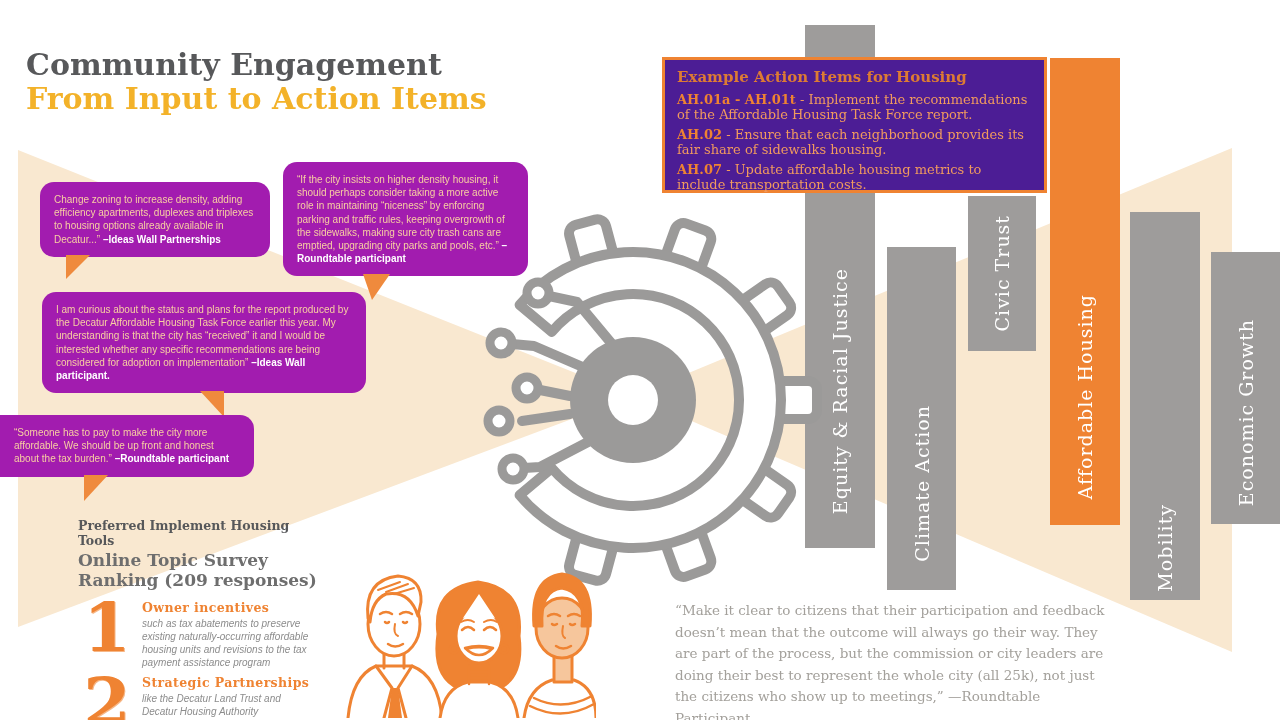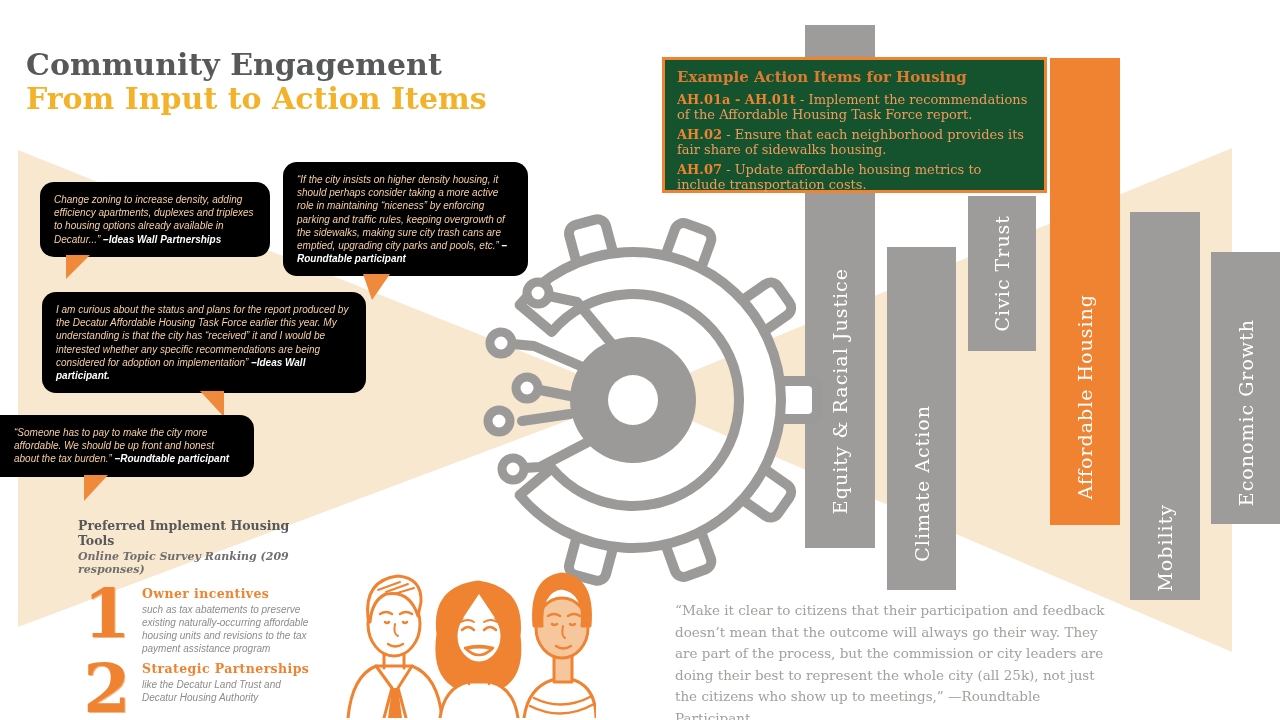--- a/index.html
+++ b/index.html
@@ -24,46 +24,46 @@
   .bar-gray{background:#9e9c9b;}
   .bar-orange{background:#ef8332;}
   #bar-equity   {left:805px;top:25px; width:70px;height:523px;padding-bottom:34px;box-sizing:border-box;}
   #bar-climate  {left:887px;top:247px;width:69px;height:343px;padding-bottom:28px;box-sizing:border-box;}
   #bar-civic    {left:968px;top:196px;width:68px;height:155px;padding-bottom:20px;box-sizing:border-box;}
   #bar-housing  {left:1050px;top:58px;width:70px;height:467px;padding-bottom:26px;box-sizing:border-box;z-index:3;}
   #bar-mobility {left:1130px;top:212px;width:70px;height:388px;padding-bottom:8px;box-sizing:border-box;}
   #bar-economic {left:1211px;top:252px;width:69px;height:272px;padding-bottom:18px;box-sizing:border-box;}
 
   
-  #action-box{left:662px;top:57px;width:385px;height:136px;z-index:4;background:#14532d;
+  #action-box{left:662px;top:57px;width:385px;height:136px;z-index:4;background:#4c1d95;
               border:3px solid #ef8332;box-sizing:border-box;padding:8px 12px;}
   #action-box h3{margin:0 0 6px 0;font-family:"DejaVu Serif",serif;font-size:15px;color:#dd7b33;}
   .action-item{font-family:"DejaVu Serif",serif;font-size:13px;line-height:1.16;color:#f19a5e;margin-bottom:5px;}
   .action-item .code{font-weight:bold;color:#ef8332;}
 
   
-  .bubble{position:absolute;z-index:3;background:#000000;border-radius:14px;padding:11px 14px;
-          font-style:italic;font-size:10px;line-height:1.32;color:#f8cfa2;box-sizing:border-box;}
+  .bubble{position:absolute;z-index:3;background:#a21caf;border-radius:14px;padding:11px 14px;
+          font-size:10px;line-height:1.32;color:#f8cfa2;box-sizing:border-box;}
   .bubble .a{font-weight:bold;color:#ffffff;}
   .bubble::after{content:"";position:absolute;width:0;height:0;bottom:-22px;}
   #bubble-zoning {left:40px;top:182px;width:230px;}
   #bubble-zoning::after {left:26px;border-top:24px solid #ef8a3d;border-right:24px solid transparent;}
   #bubble-insists{left:283px;top:162px;width:245px;}
   #bubble-insists::after{left:80px;border-top:26px solid #ef8a3d;border-left:9px solid transparent;border-right:18px solid transparent;bottom:-24px;}
   #bubble-curious{left:42px;top:292px;width:324px;}
   #bubble-curious::after{left:158px;border-top:26px solid #ef8a3d;border-left:24px solid transparent;bottom:-24px;}
   #bubble-pay    {left:0px;top:415px;width:254px;border-radius:0 14px 14px 0;}
   #bubble-pay::after{left:84px;border-top:26px solid #ef8a3d;border-right:24px solid transparent;bottom:-24px;}
   #bubble-cost   {left:237px;top:442px;width:224px;}
   #bubble-cost::after{left:92px;border-top:28px solid #ef8a3d;border-left:26px solid transparent;bottom:-26px;}
 
   
   #tools{left:78px;top:518px;width:240px;z-index:3;}
   #tools-heading{font-family:"DejaVu Serif",serif;font-weight:bold;font-size:12.5px;color:#57585a;margin:0;}
-  #tools-subtitle{font-family:"DejaVu Serif",serif;font-weight:bold;font-style:italic;font-size:11px;color:#6e6e6e;margin:2px 0 10px 0;}
+  #tools-subtitle{font-family:"DejaVu Serif",serif;font-weight:bold;font-size:17px;color:#6e6e6e;margin:2px 0 10px 0;}
   .tool-item{display:flex;margin-bottom:6px;}
   .tool-num{font-family:"DejaVu Serif",serif;font-weight:bold;font-size:68px;line-height:0.82;color:#ef8332;
             width:58px;flex:0 0 58px;text-align:center;text-shadow:1px 1px 0 #f6b787;}
   .tool-body{padding-left:6px;}
   .tool-title{font-family:"DejaVu Serif",serif;font-weight:bold;font-size:12.5px;color:#ef8332;letter-spacing:0.4px;margin-bottom:2px;}
   .tool-desc{font-style:italic;font-size:10px;line-height:1.3;color:#8c8c8c;}
 
   
   #closing-quote{left:675px;top:600px;width:432px;z-index:3;font-family:"DejaVu Serif",serif;
                  font-size:13.5px;line-height:1.6;color:#a3a09b;}

